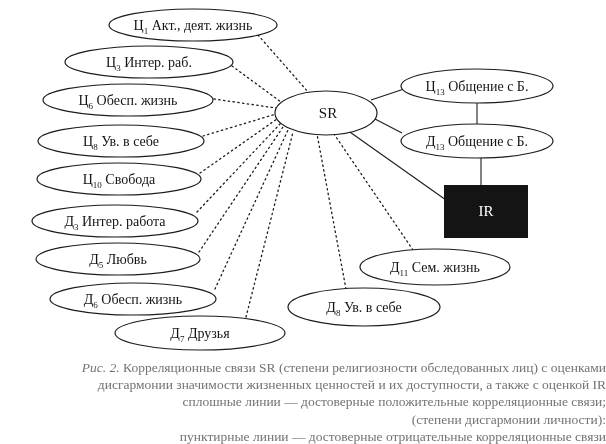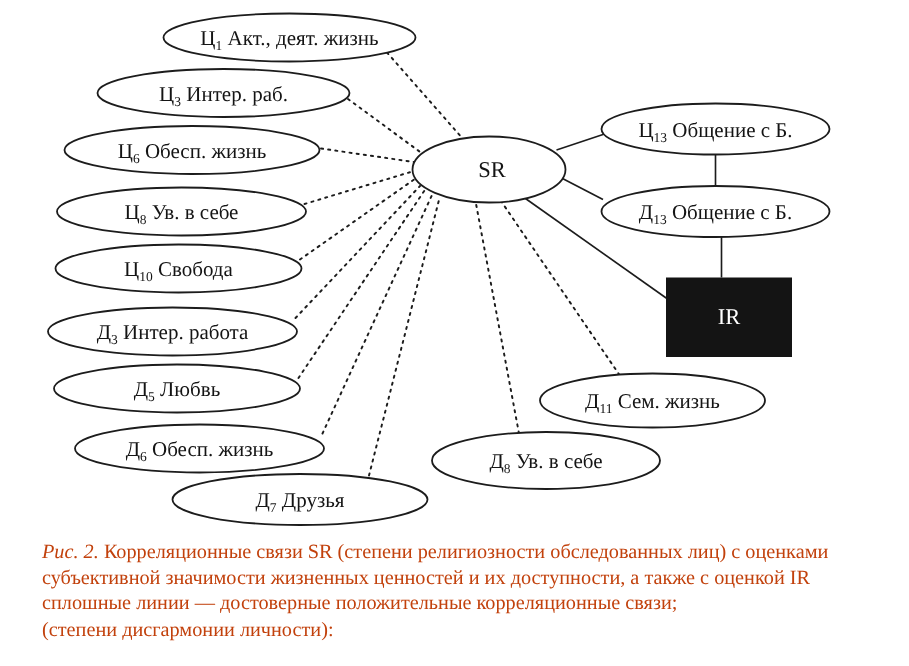--- a/index.html
+++ b/index.html
@@ -7,21 +7,21 @@
     padding: 0;
     background: #ffffff;
     width: 606px;
     height: 444px;
     overflow: hidden;
   }
   .figure-wrap {
     width: 606px;
     height: 444px;
     font-family: "Liberation Serif", serif;
-    color: #c2410c;
+    color: #737373;
     background: #ffffff;
   }
   svg { display: block; }
   ellipse {
     fill: #ffffff;
     stroke: #1c1c1c;
     stroke-width: 1.2;
   }
   .node-text {
     font-family: "Liberation Serif", serif;
@@ -50,21 +50,21 @@
   .sr-text {
     font-family: "Liberation Serif", serif;
     font-size: 15px;
     fill: #141414;
     text-anchor: middle;
   }
   .caption {
     margin-top: 3px;
     font-size: 13.5px;
     line-height: 17.2px;
-    text-align: left;
+    text-align: right;
     margin-left: 28px;
   }
   .cap-line { white-space: nowrap; }
 </style>
 </head>
 <body>
 
 <div class="figure-wrap">
 
   <svg width="606" height="356" viewBox="0 0 606 356">
@@ -152,18 +152,19 @@
 
     <g>
       <rect class="ir-rect" x="444" y="185" width="84" height="53"></rect>
       <text class="ir-text" x="486" y="216">IR</text>
     </g>
 
   </svg>
 
   <div class="caption">
     <div class="cap-line"><i>Рис. 2.</i><span> Корреляционные связи SR (степени религиозности обследованных лиц) с оценками</span></div>
-    <div class="cap-line">субъективной значимости жизненных ценностей и их доступности, а также с оценкой IR</div>
+    <div class="cap-line">дисгармонии значимости жизненных ценностей и их доступности, а также с оценкой IR</div>
     <div class="cap-line">сплошные линии — достоверные положительные корреляционные связи;</div>
     <div class="cap-line">(степени дисгармонии личности):</div>
+    <div class="cap-line">пунктирные линии — достоверные отрицательные корреляционные связи</div>
   </div>
 
 </div>
 
 </body></html>

